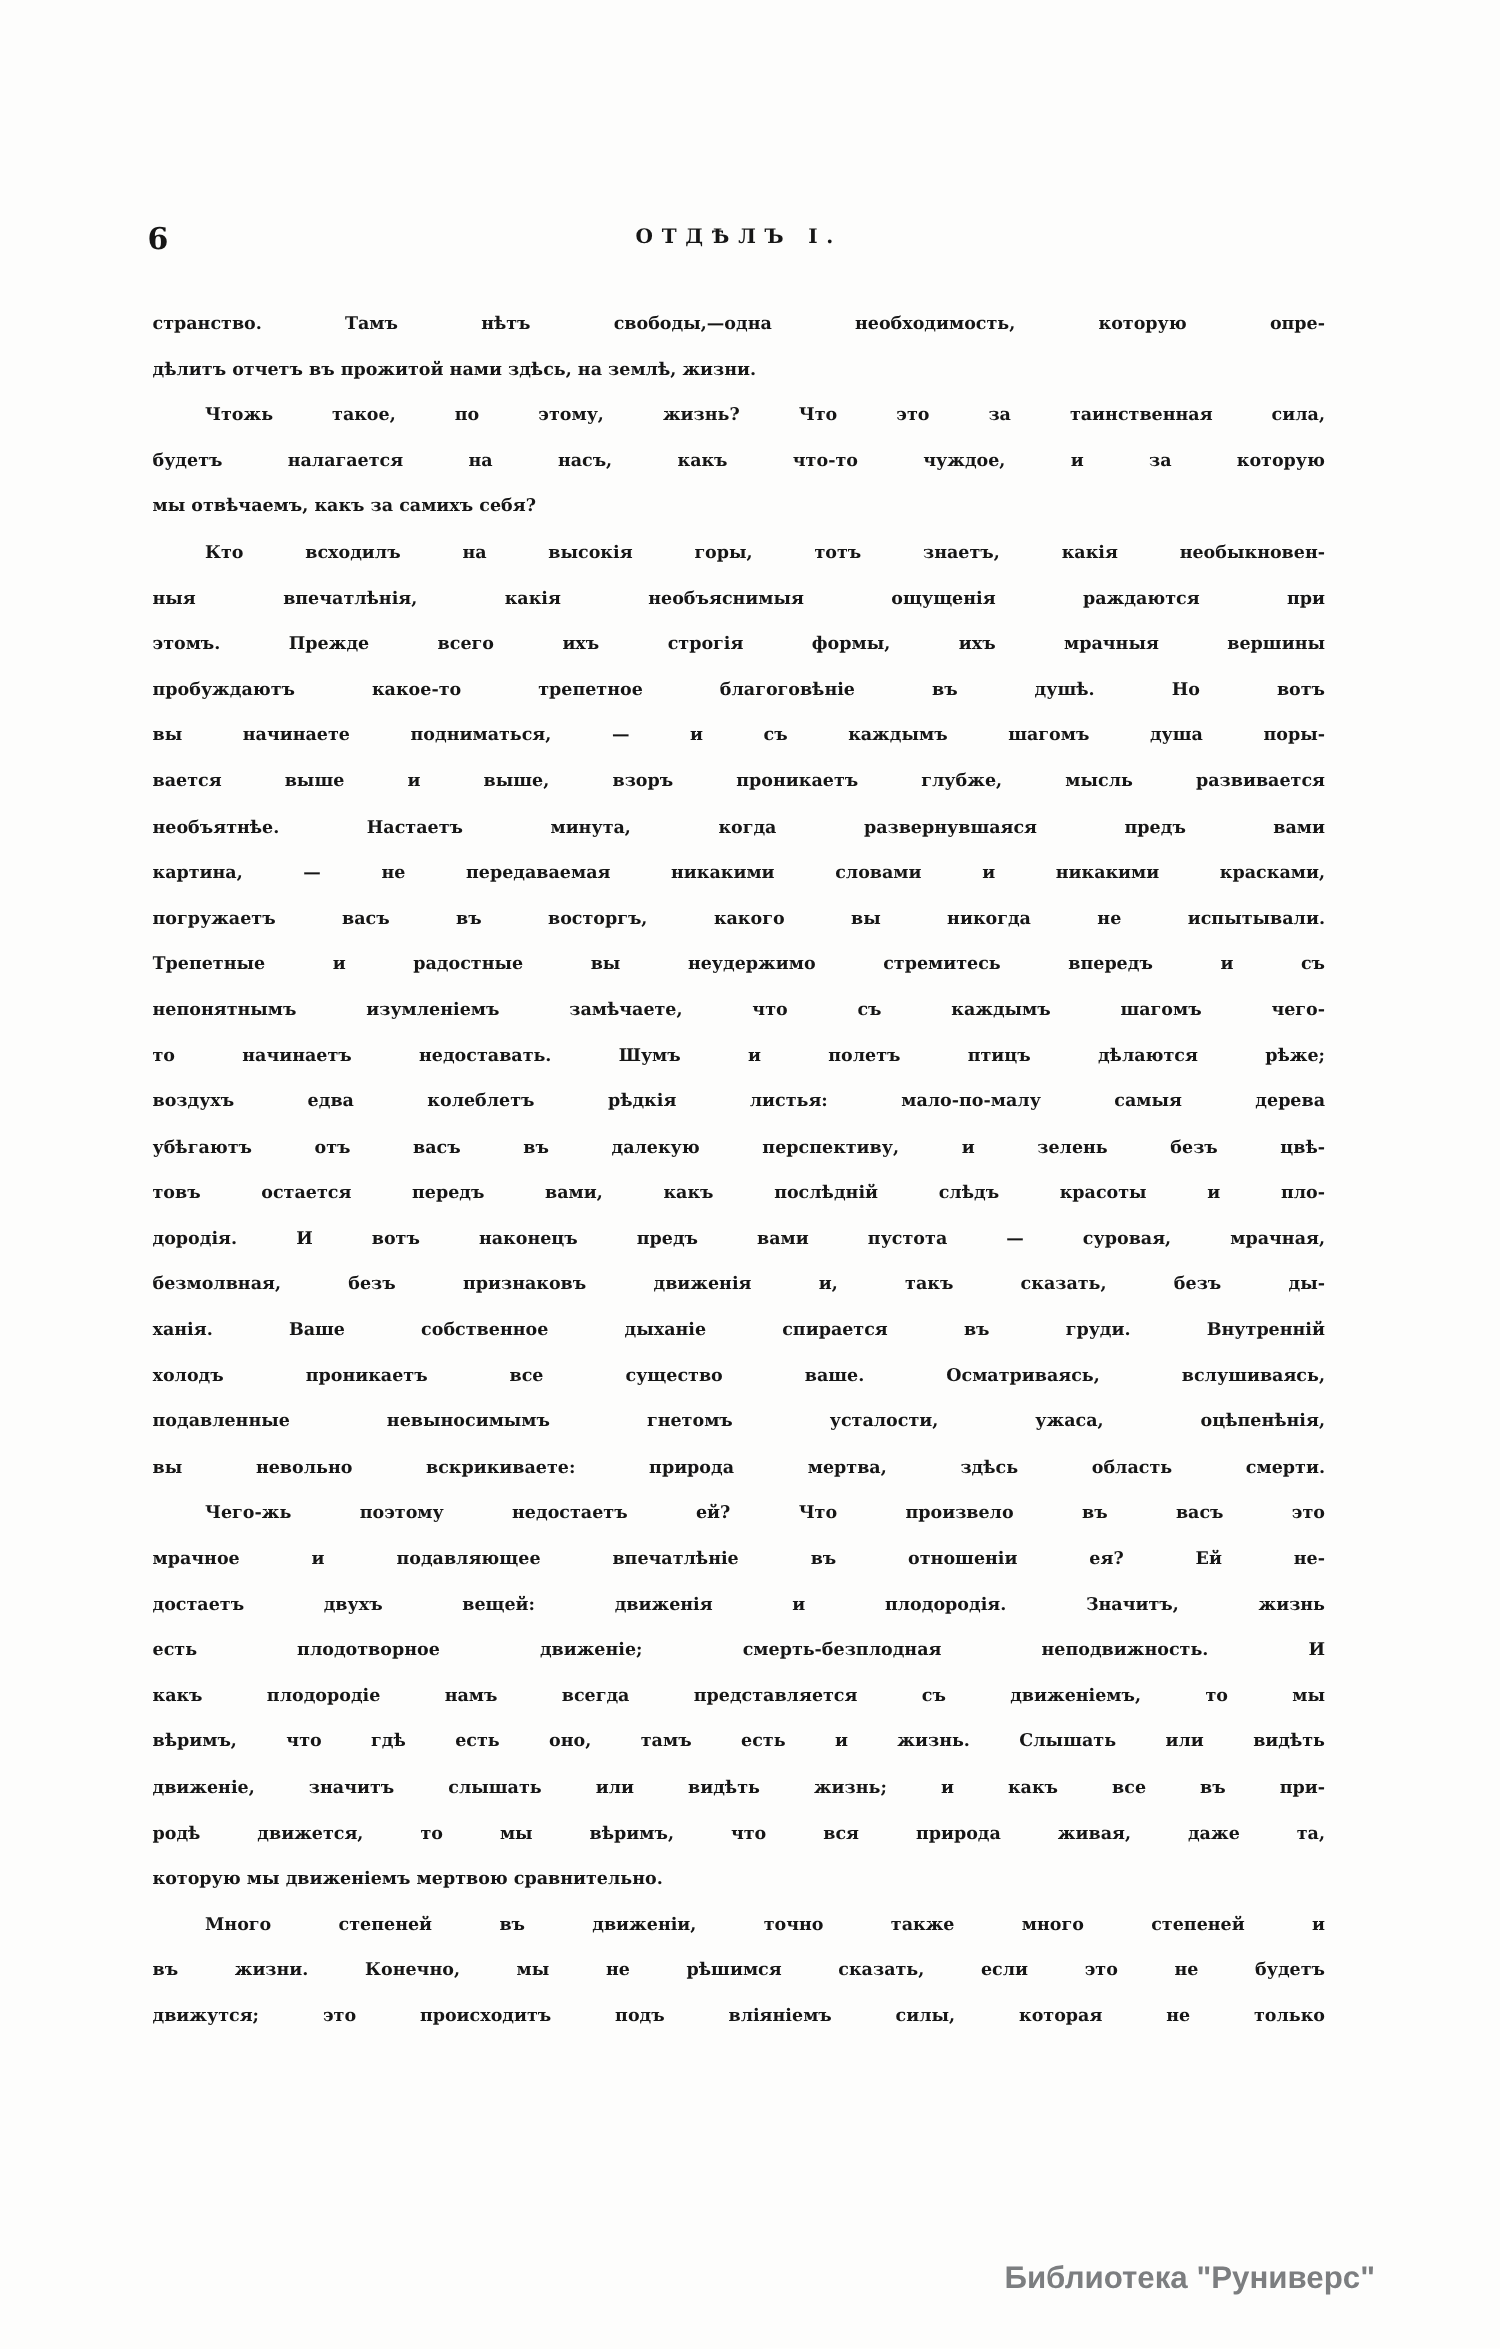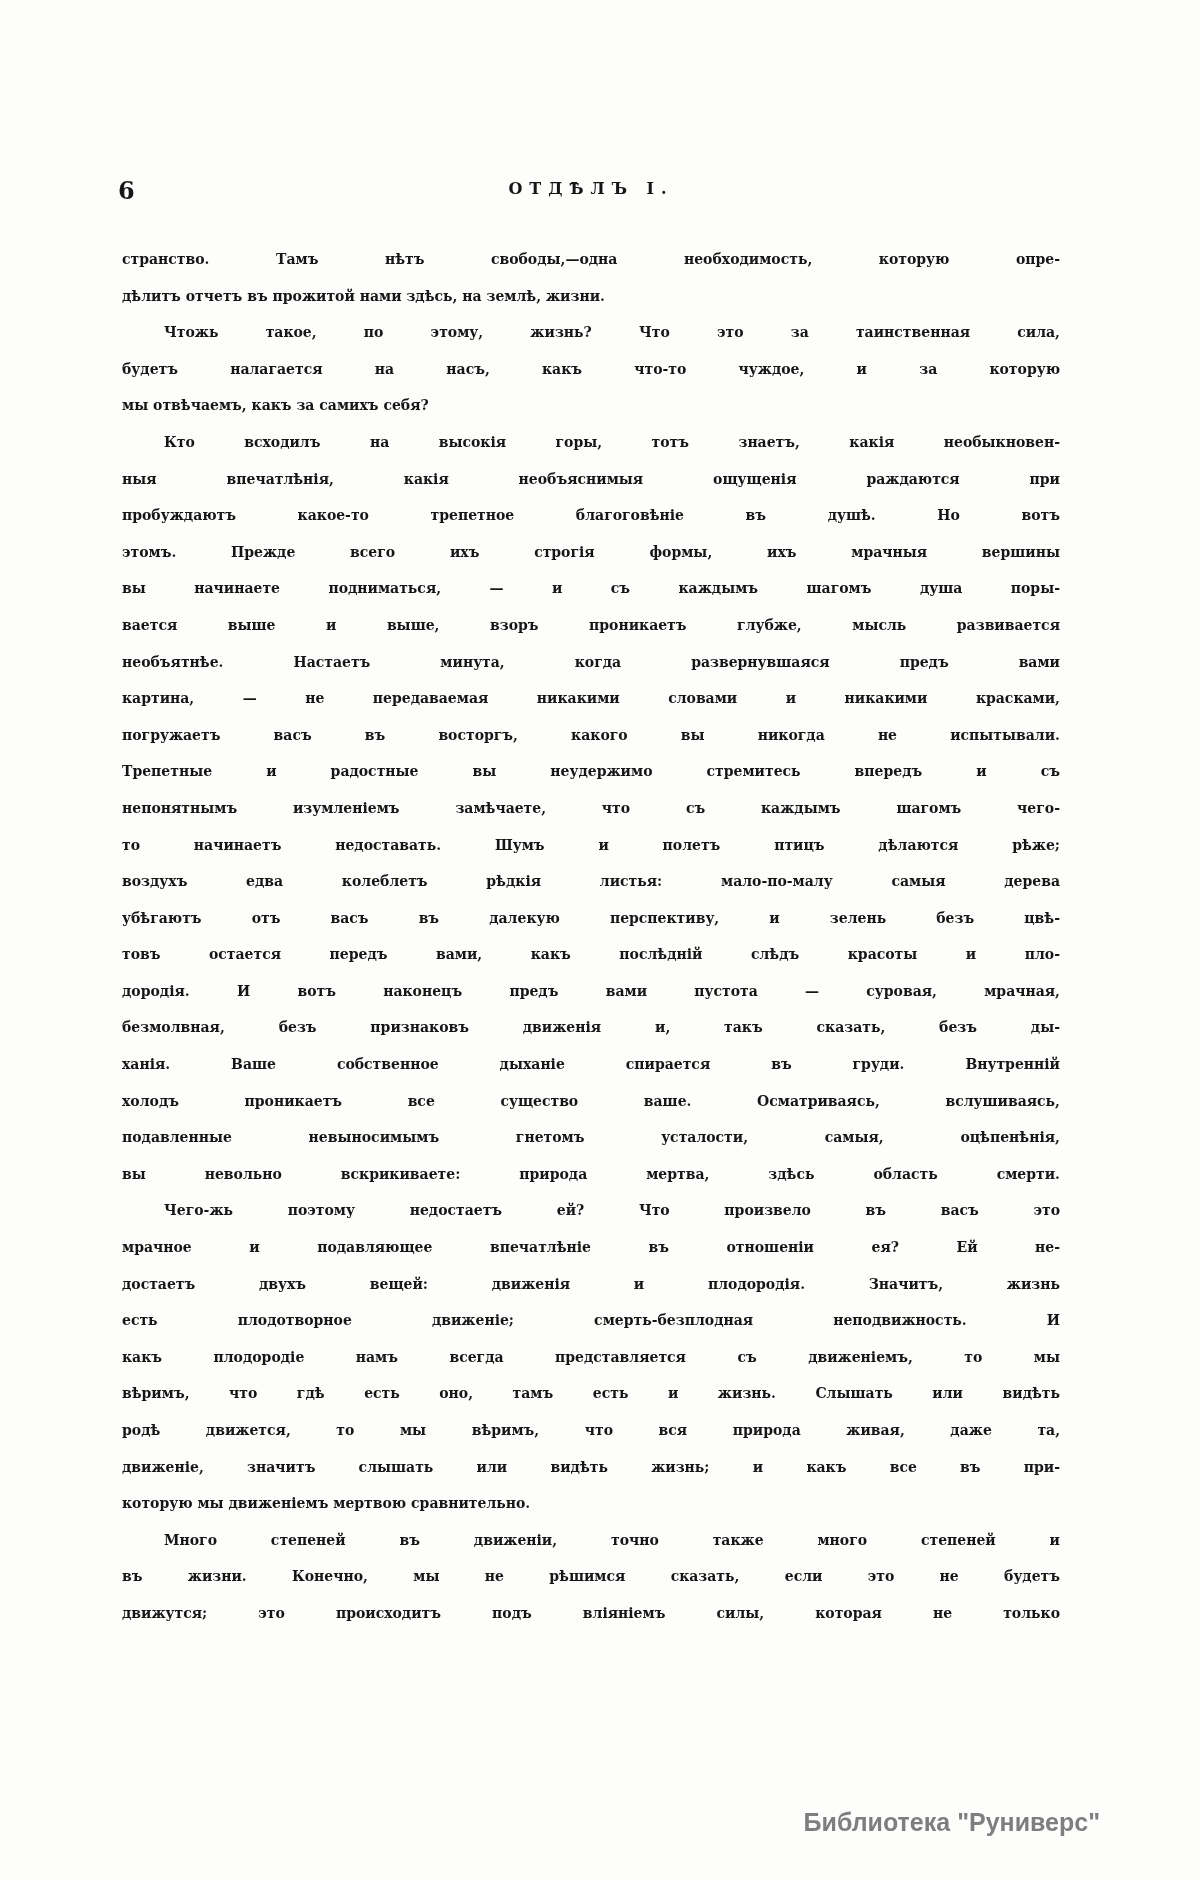--- a/index.html
+++ b/index.html
@@ -66,47 +66,47 @@
   <div class="running-title">ОТДѢЛЪ I.</div>
 
   <div class="body-text">
       <div class="line">странство. Тамъ нѣтъ свободы,—одна необходимость, которую опре-</div>
       <div class="line end">дѣлитъ отчетъ въ прожитой нами здѣсь, на землѣ, жизни.</div>
       <div class="line indent">Чтожь такое, по этому, жизнь? Что это за таинственная сила,</div>
       <div class="line">будетъ налагается на насъ, какъ что-то чуждое, и за которую</div>
       <div class="line end">мы отвѣчаемъ, какъ за самихъ себя?</div>
       <div class="line indent">Кто всходилъ на высокія горы, тотъ знаетъ, какія необыкновен-</div>
       <div class="line">ныя впечатлѣнія, какія необъяснимыя ощущенія раждаются при</div>
+      <div class="line">этомъ. Прежде всего ихъ строгія формы, ихъ мрачныя вершины</div>
       <div class="line">пробуждаютъ какое-то трепетное благоговѣніе въ душѣ. Но вотъ</div>
-      <div class="line">этомъ. Прежде всего ихъ строгія формы, ихъ мрачныя вершины</div>
       <div class="line">вы начинаете подниматься, — и съ каждымъ шагомъ душа поры-</div>
       <div class="line">вается выше и выше, взоръ проникаетъ глубже, мысль развивается</div>
       <div class="line">необъятнѣе. Настаетъ минута, когда развернувшаяся предъ вами</div>
       <div class="line">картина, — не передаваемая никакими словами и никакими красками,</div>
       <div class="line">погружаетъ васъ въ восторгъ, какого вы никогда не испытывали.</div>
       <div class="line">Трепетные и радостные вы неудержимо стремитесь впередъ и съ</div>
       <div class="line">непонятнымъ изумленіемъ замѣчаете, что съ каждымъ шагомъ чего-</div>
       <div class="line">то начинаетъ недоставать. Шумъ и полетъ птицъ дѣлаются рѣже;</div>
       <div class="line">воздухъ едва колеблетъ рѣдкія листья: мало-по-малу самыя дерева</div>
       <div class="line">убѣгаютъ отъ васъ въ далекую перспективу, и зелень безъ цвѣ-</div>
       <div class="line">товъ остается передъ вами, какъ послѣдній слѣдъ красоты и пло-</div>
       <div class="line">дородія. И вотъ наконецъ предъ вами пустота — суровая, мрачная,</div>
       <div class="line">безмолвная, безъ признаковъ движенія и, такъ сказать, безъ ды-</div>
       <div class="line">ханія. Ваше собственное дыханіе спирается въ груди. Внутренній</div>
       <div class="line">холодъ проникаетъ все существо ваше. Осматриваясь, вслушиваясь,</div>
-      <div class="line">подавленные невыносимымъ гнетомъ усталости, самыя, оцѣпенѣнія,</div>
+      <div class="line">подавленные невыносимымъ гнетомъ усталости, ужаса, оцѣпенѣнія,</div>
       <div class="line">вы невольно вскрикиваете: природа мертва, здѣсь область смерти.</div>
       <div class="line indent">Чего-жь поэтому недостаетъ ей? Что произвело въ васъ это</div>
       <div class="line">мрачное и подавляющее впечатлѣніе въ отношеніи ея? Ей не-</div>
       <div class="line">достаетъ двухъ вещей: движенія и плодородія. Значитъ, жизнь</div>
       <div class="line">есть плодотворное движеніе; смерть-безплодная неподвижность. И</div>
       <div class="line">какъ плодородіе намъ всегда представляется съ движеніемъ, то мы</div>
       <div class="line">вѣримъ, что гдѣ есть оно, тамъ есть и жизнь. Слышать или видѣть</div>
+      <div class="line">движеніе, значитъ слышать или видѣть жизнь; и какъ все въ при-</div>
       <div class="line">родѣ движется, то мы вѣримъ, что вся природа живая, даже та,</div>
-      <div class="line">движеніе, значитъ слышать или видѣть жизнь; и какъ все въ при-</div>
       <div class="line end">которую мы движеніемъ мертвою сравнительно.</div>
       <div class="line indent">Много степеней въ движеніи, точно также много степеней и</div>
       <div class="line">въ жизни. Конечно, мы не рѣшимся сказать, если это не будетъ</div>
       <div class="line">движутся; это происходитъ подъ вліяніемъ силы, которая не только</div>
     </div>
 
   <div class="footer">Библиотека "Руниверс"</div>
 </div>
 
 </body></html>

